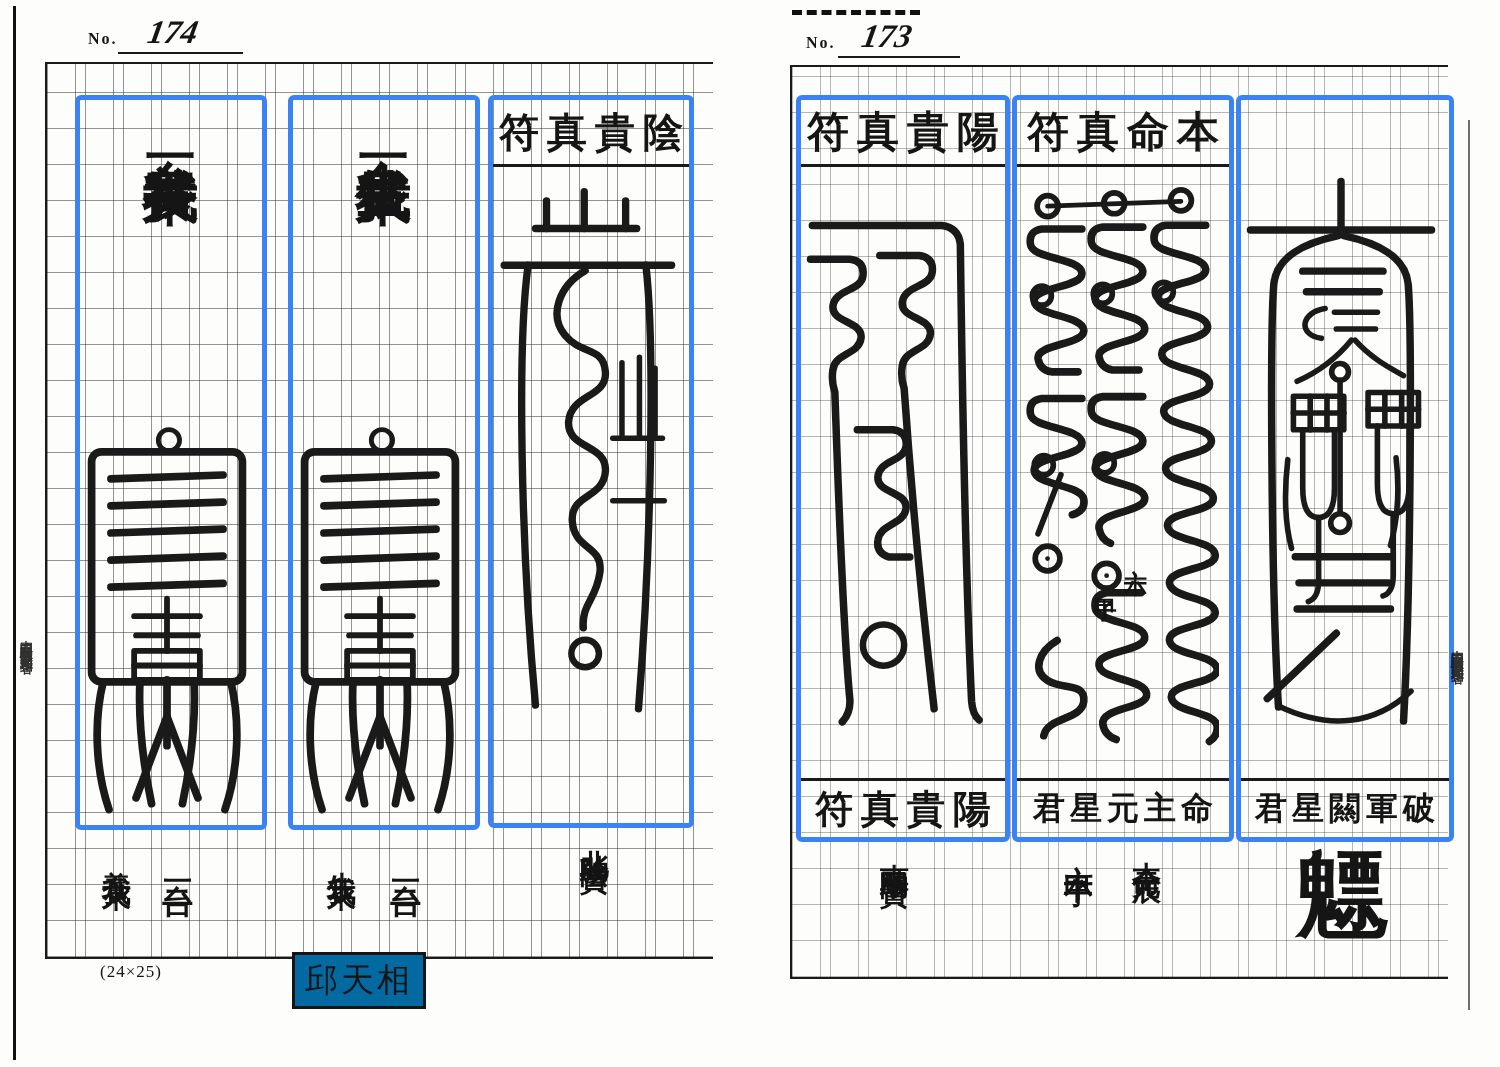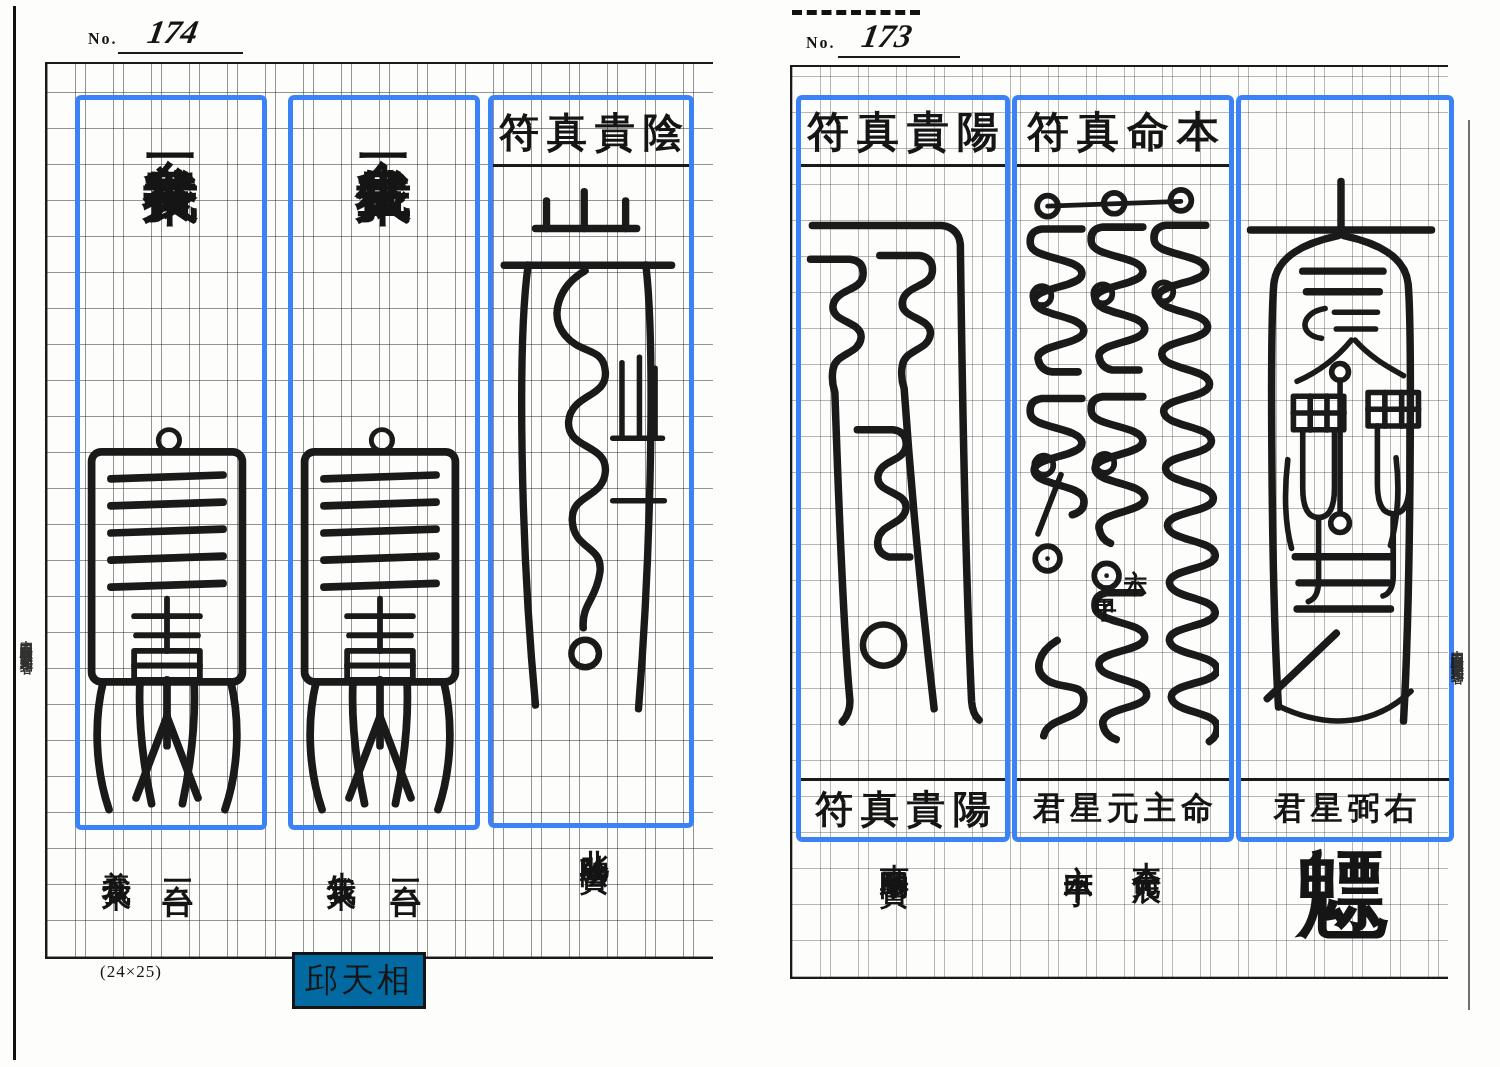--- a/index.html
+++ b/index.html
@@ -225,19 +225,19 @@
       <path d="M104,215 V356" class="med"></path>
       <circle cx="104" cy="368" r="10" class="med"></circle>
       <path d="M48,300 C44,335 44,365 52,395" class="med"></path>
       <path d="M164,298 C168,333 166,363 158,392" class="med"></path>
       <path d="M56,404 H160"></path>
         <path d="M60,432 H156"></path>
         <path d="M58,460 H158"></path>
       <path d="M100,486 L26,556" stroke-width="9"></path>
       <path d="M38,564 C92,590 142,584 180,548" class="med"></path>
     </svg>
-    <div class="frow five">君星弼右</div>
+    <div class="frow five">君星闗軍破</div>
   </div>
   <div class="bigchar" style="left:1296px;top:848px;">魒</div>
 
   <div class="edge" style="left:1448px;top:640px;height:360px;">中國占驗門掌門邱天相著</div>
 
 </div>
 
 </body></html>

